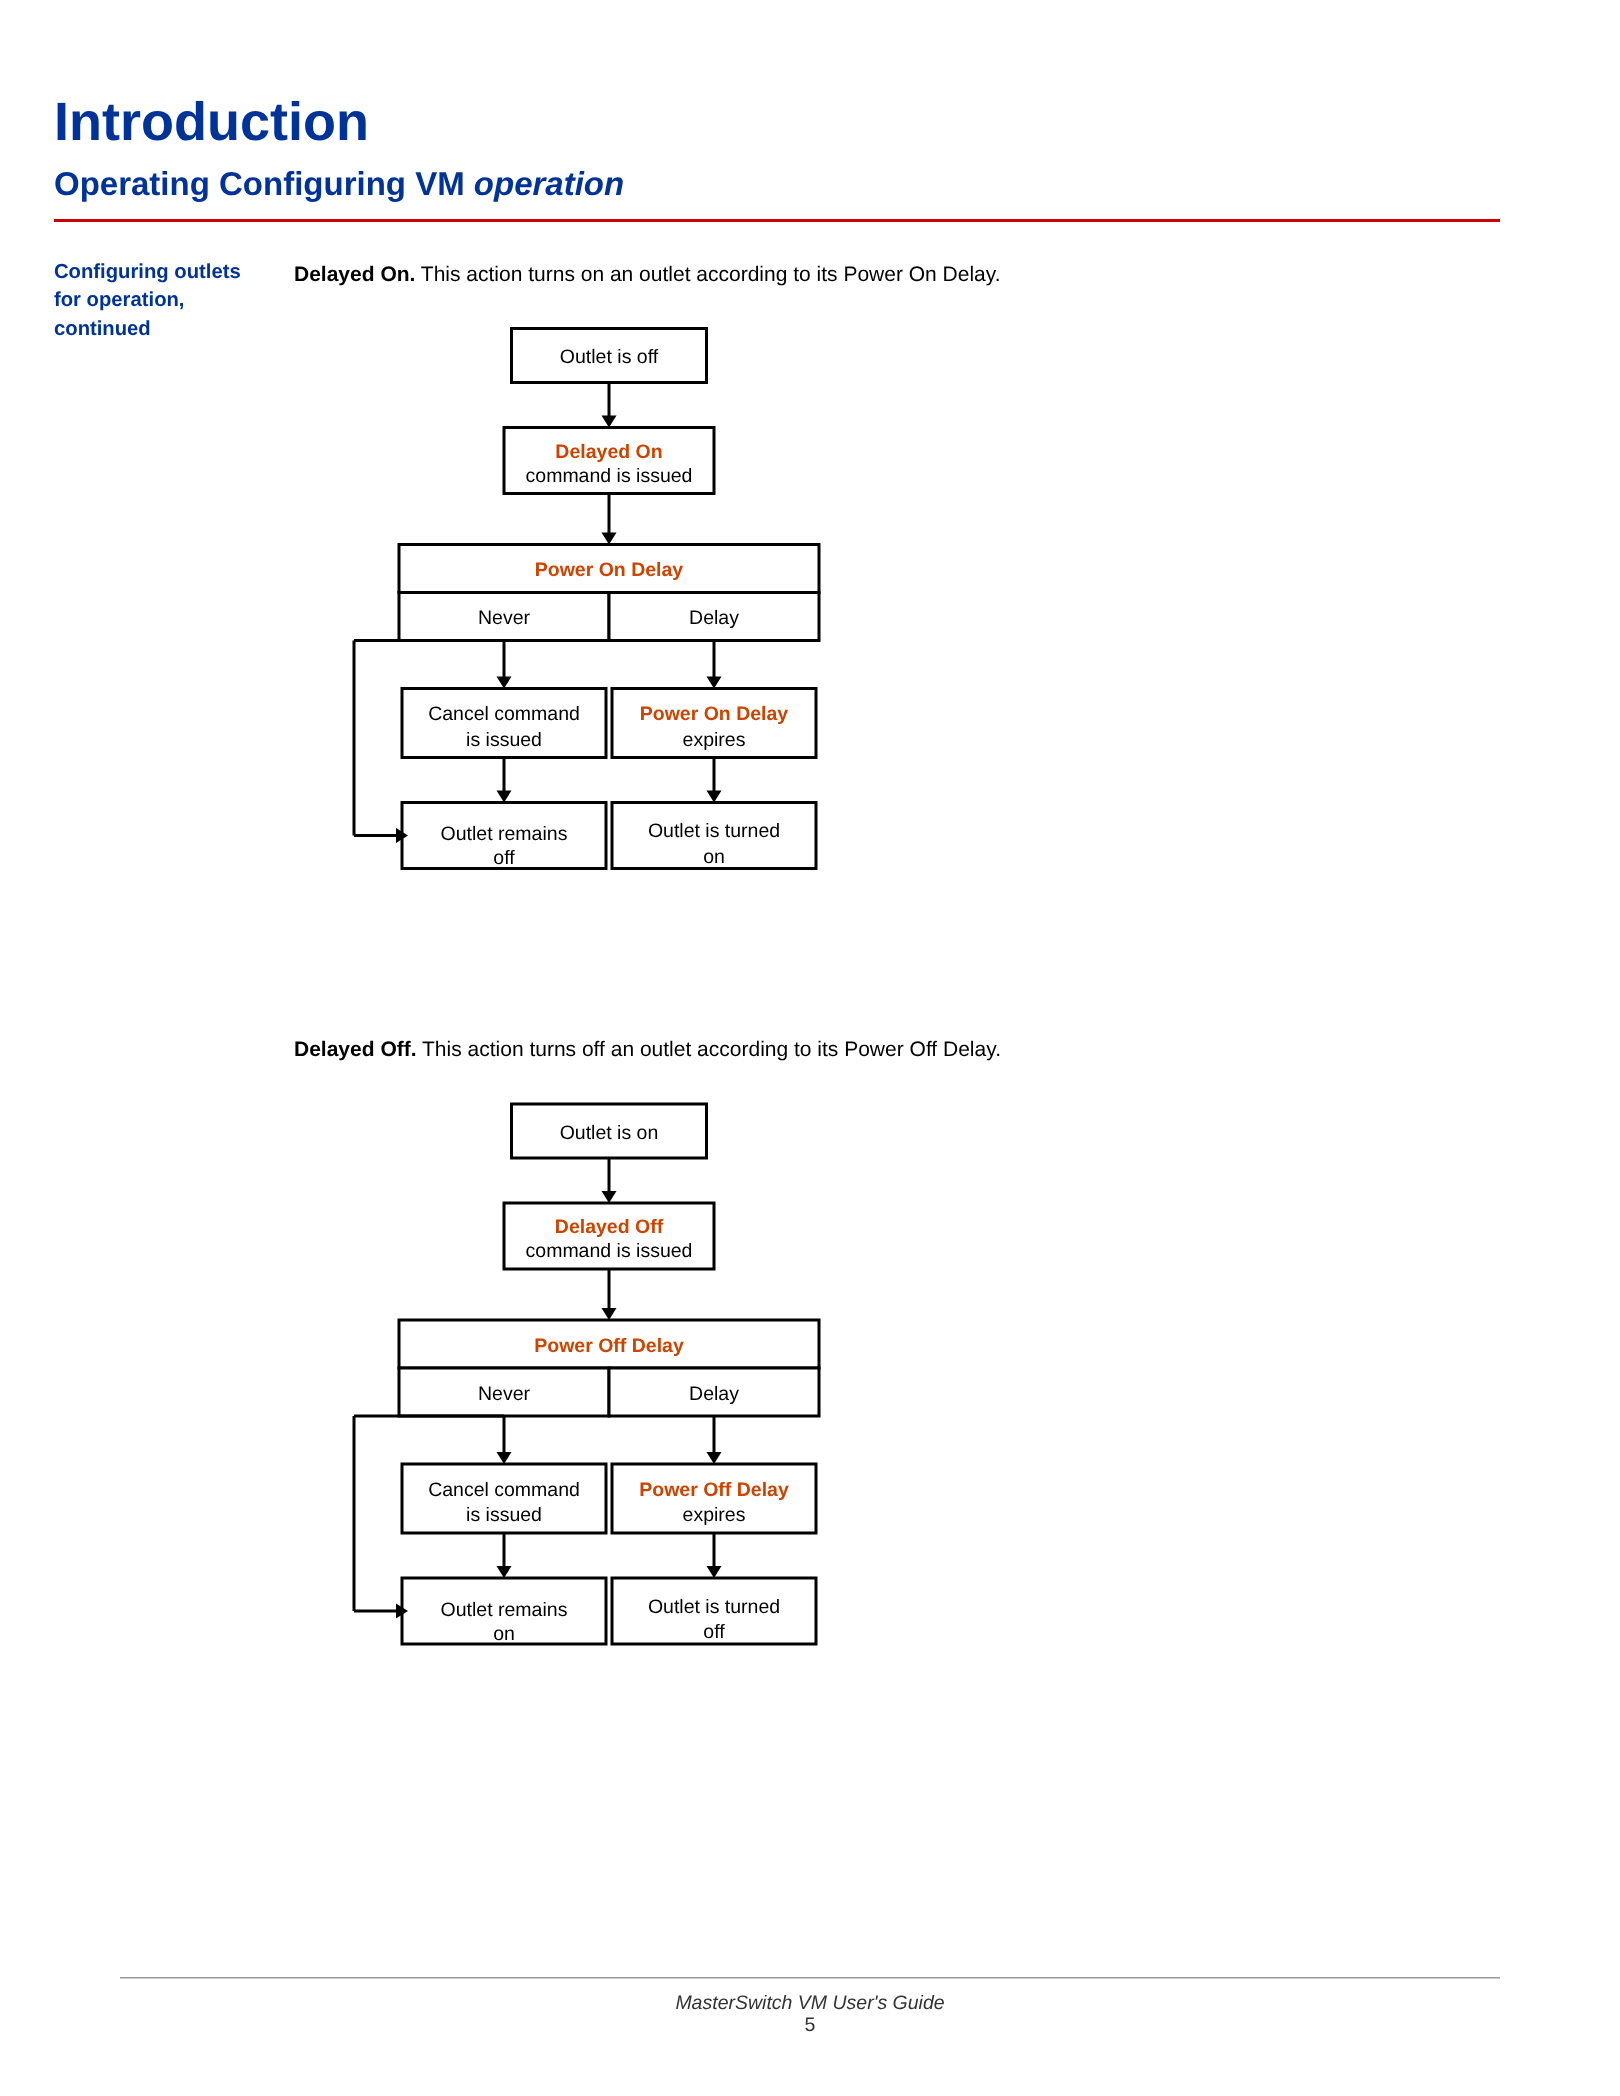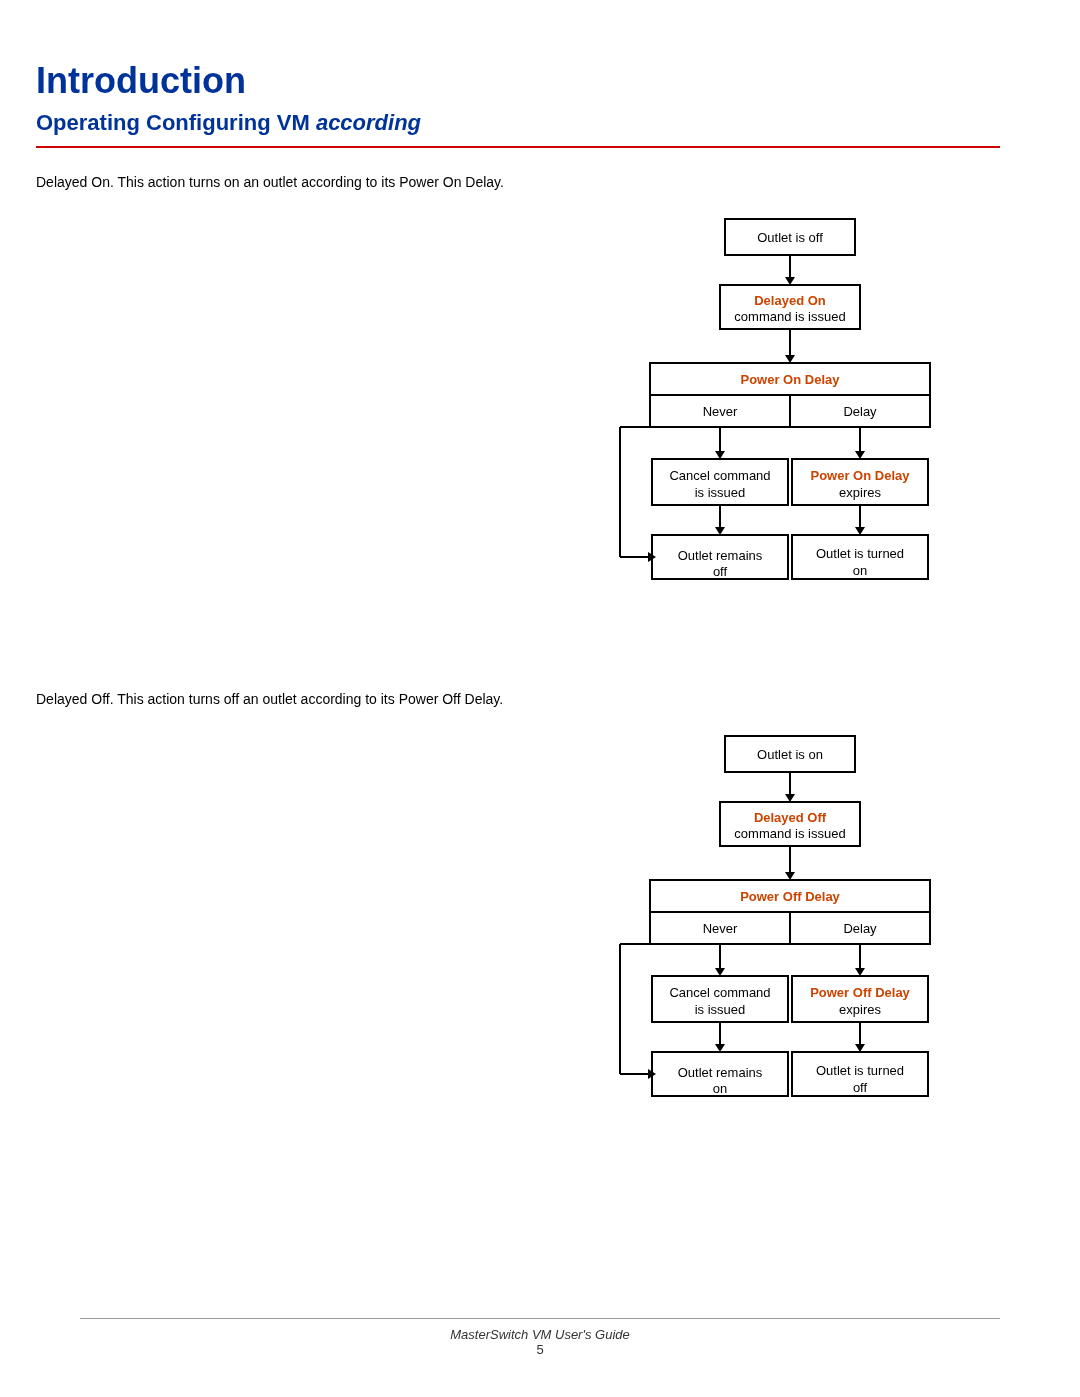--- a/index.html
+++ b/index.html
@@ -52,21 +52,21 @@
     }
     .main-content {
       flex: 1;
     }
     .section-desc {
       font-size: 14px;
       margin-bottom: 16px;
       line-height: 1.5;
     }
     .section-desc strong {
-      font-weight: normal;
+      font-weight: bold;
     }
     .delayed-on-section {
       margin-bottom: 40px;
     }
     .delayed-off-section {
       margin-bottom: 30px;
     }
     .continued-text {
       text-align: right;
       font-style: italic;
@@ -90,37 +90,38 @@
       flex-direction: column;
     }
     .footer-page {
       font-style: normal;
       font-weight: normal;
       font-size: 13px;
     }
     
     .svg-container {
       display: flex;
-      justify-content: flex-end;
+      justify-content: flex-start;
       margin-bottom: 6px;
     }
   </style>
 </head>
 <body>
 
 <div class="page">
 
   <h1 class="page-title">Introduction</h1>
   <h2 class="section-title">
     <span>Operating Configuring VM</span>
-    <em>according</em>
+    <em>operation</em>
   </h2>
   <hr class="divider">
 
   <div class="content-area">
+    <div class="sidebar-label">Configuring outlets for operation, continued</div>
 
     <div class="main-content">
 
       <div class="delayed-on-section">
         <p class="section-desc">
           <strong>Delayed On.</strong><span> This action turns on an outlet according to its Power On Delay.</span>
         </p>
 
         <div class="svg-container">
           <svg width="420" height="440">

